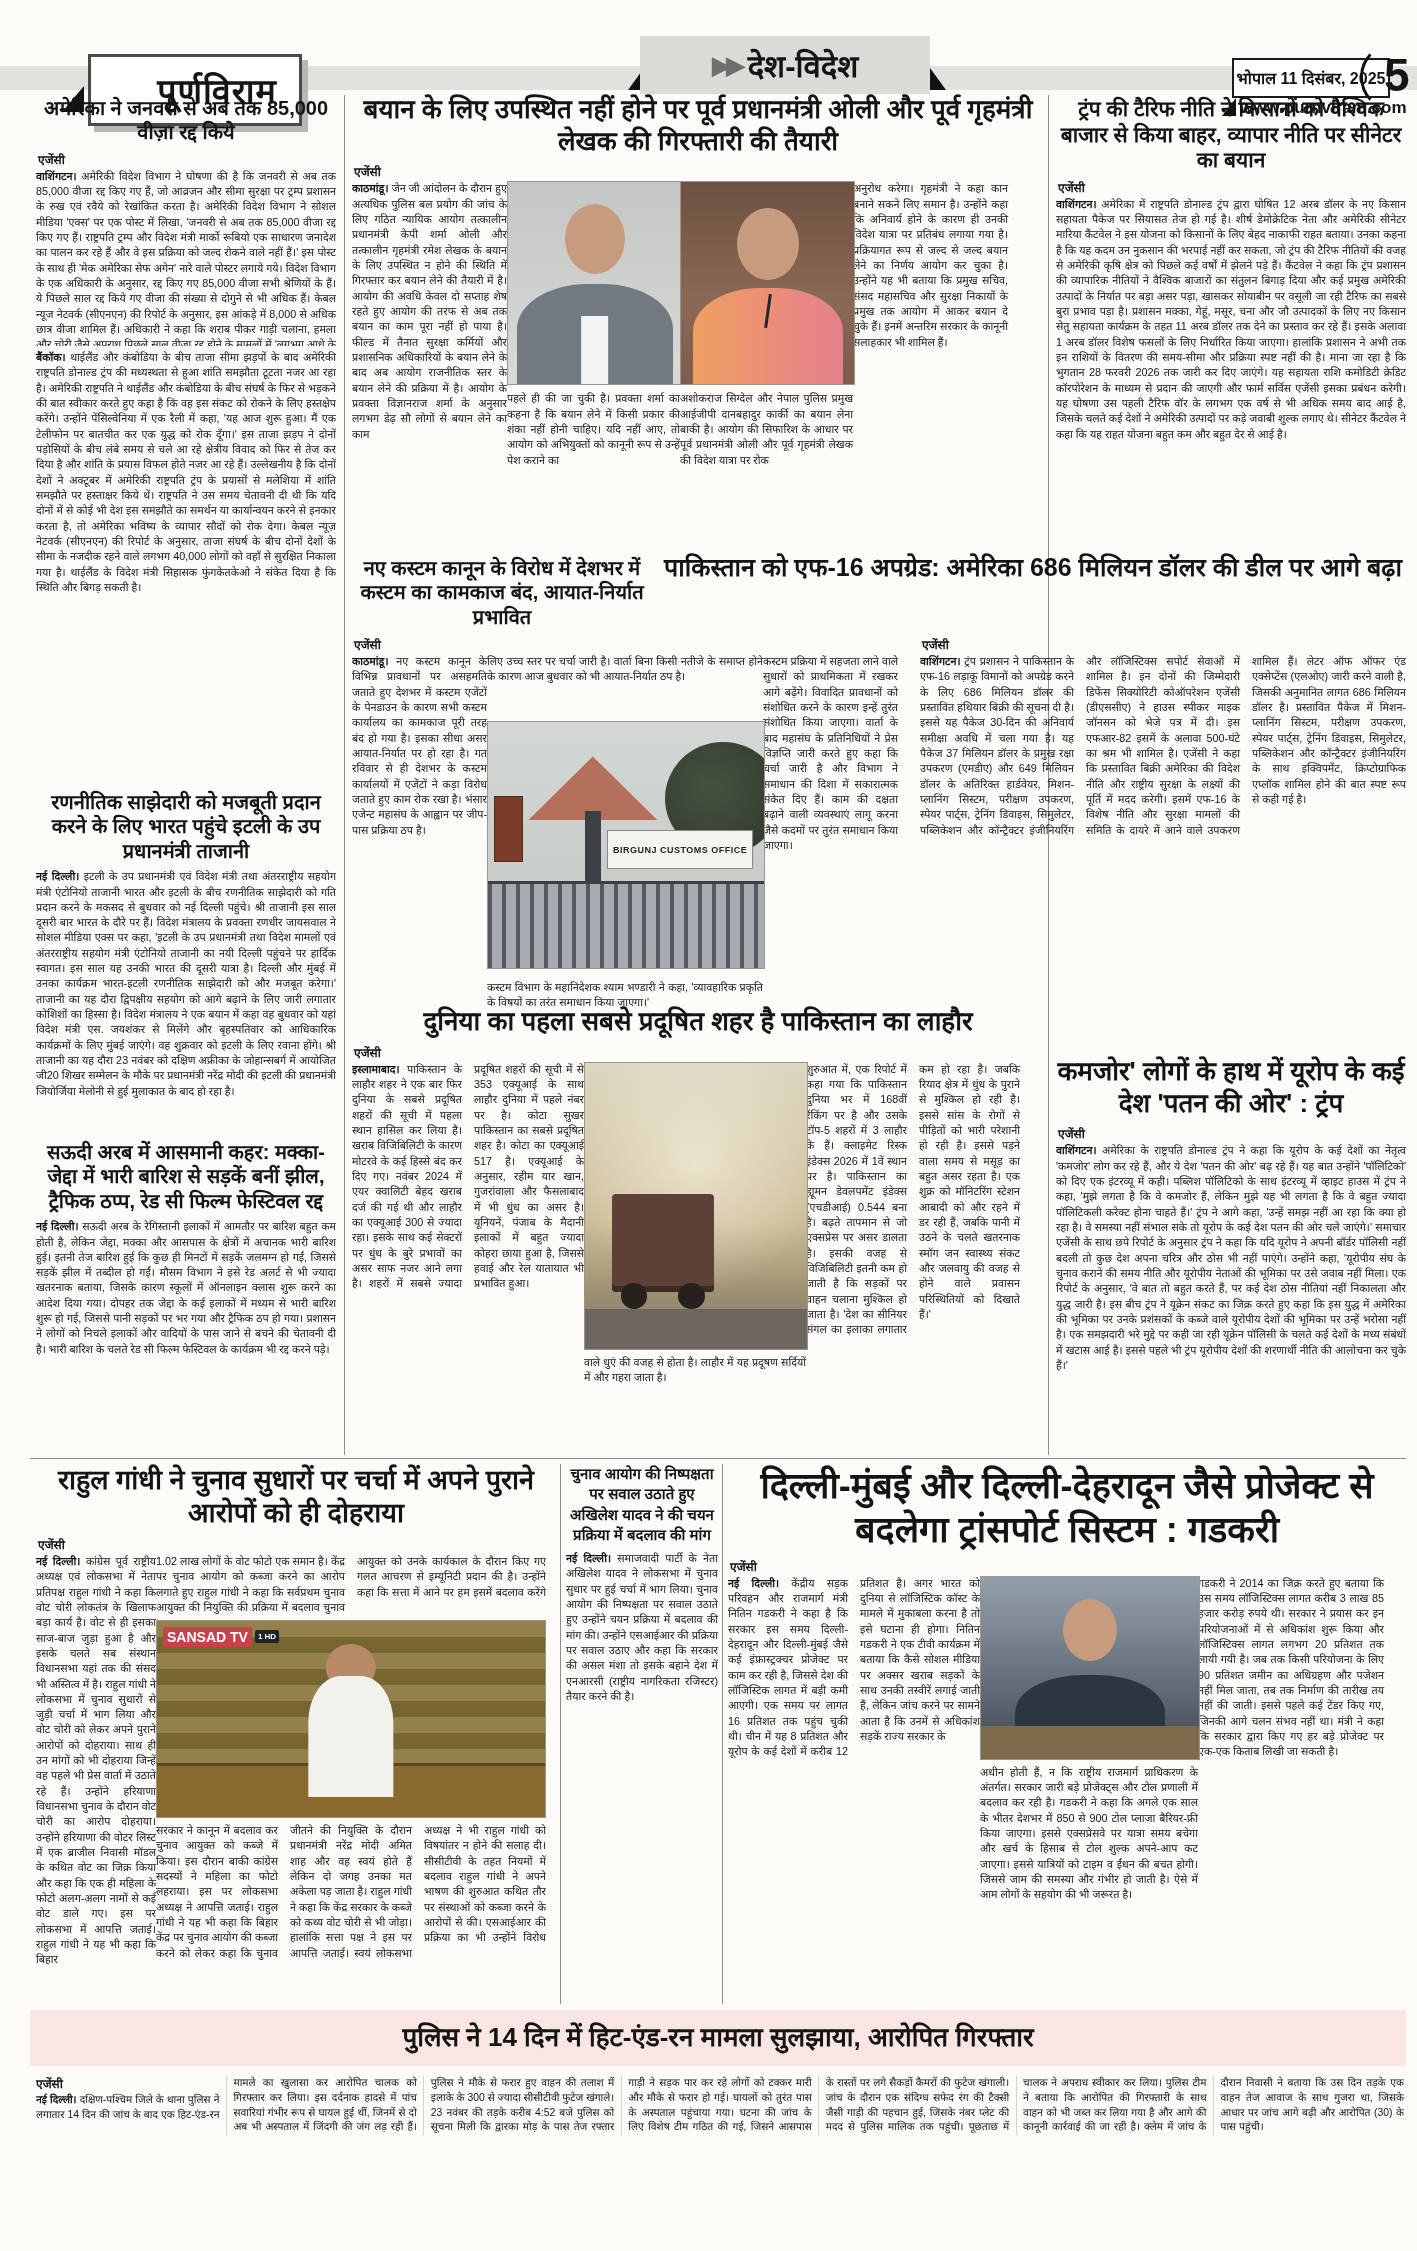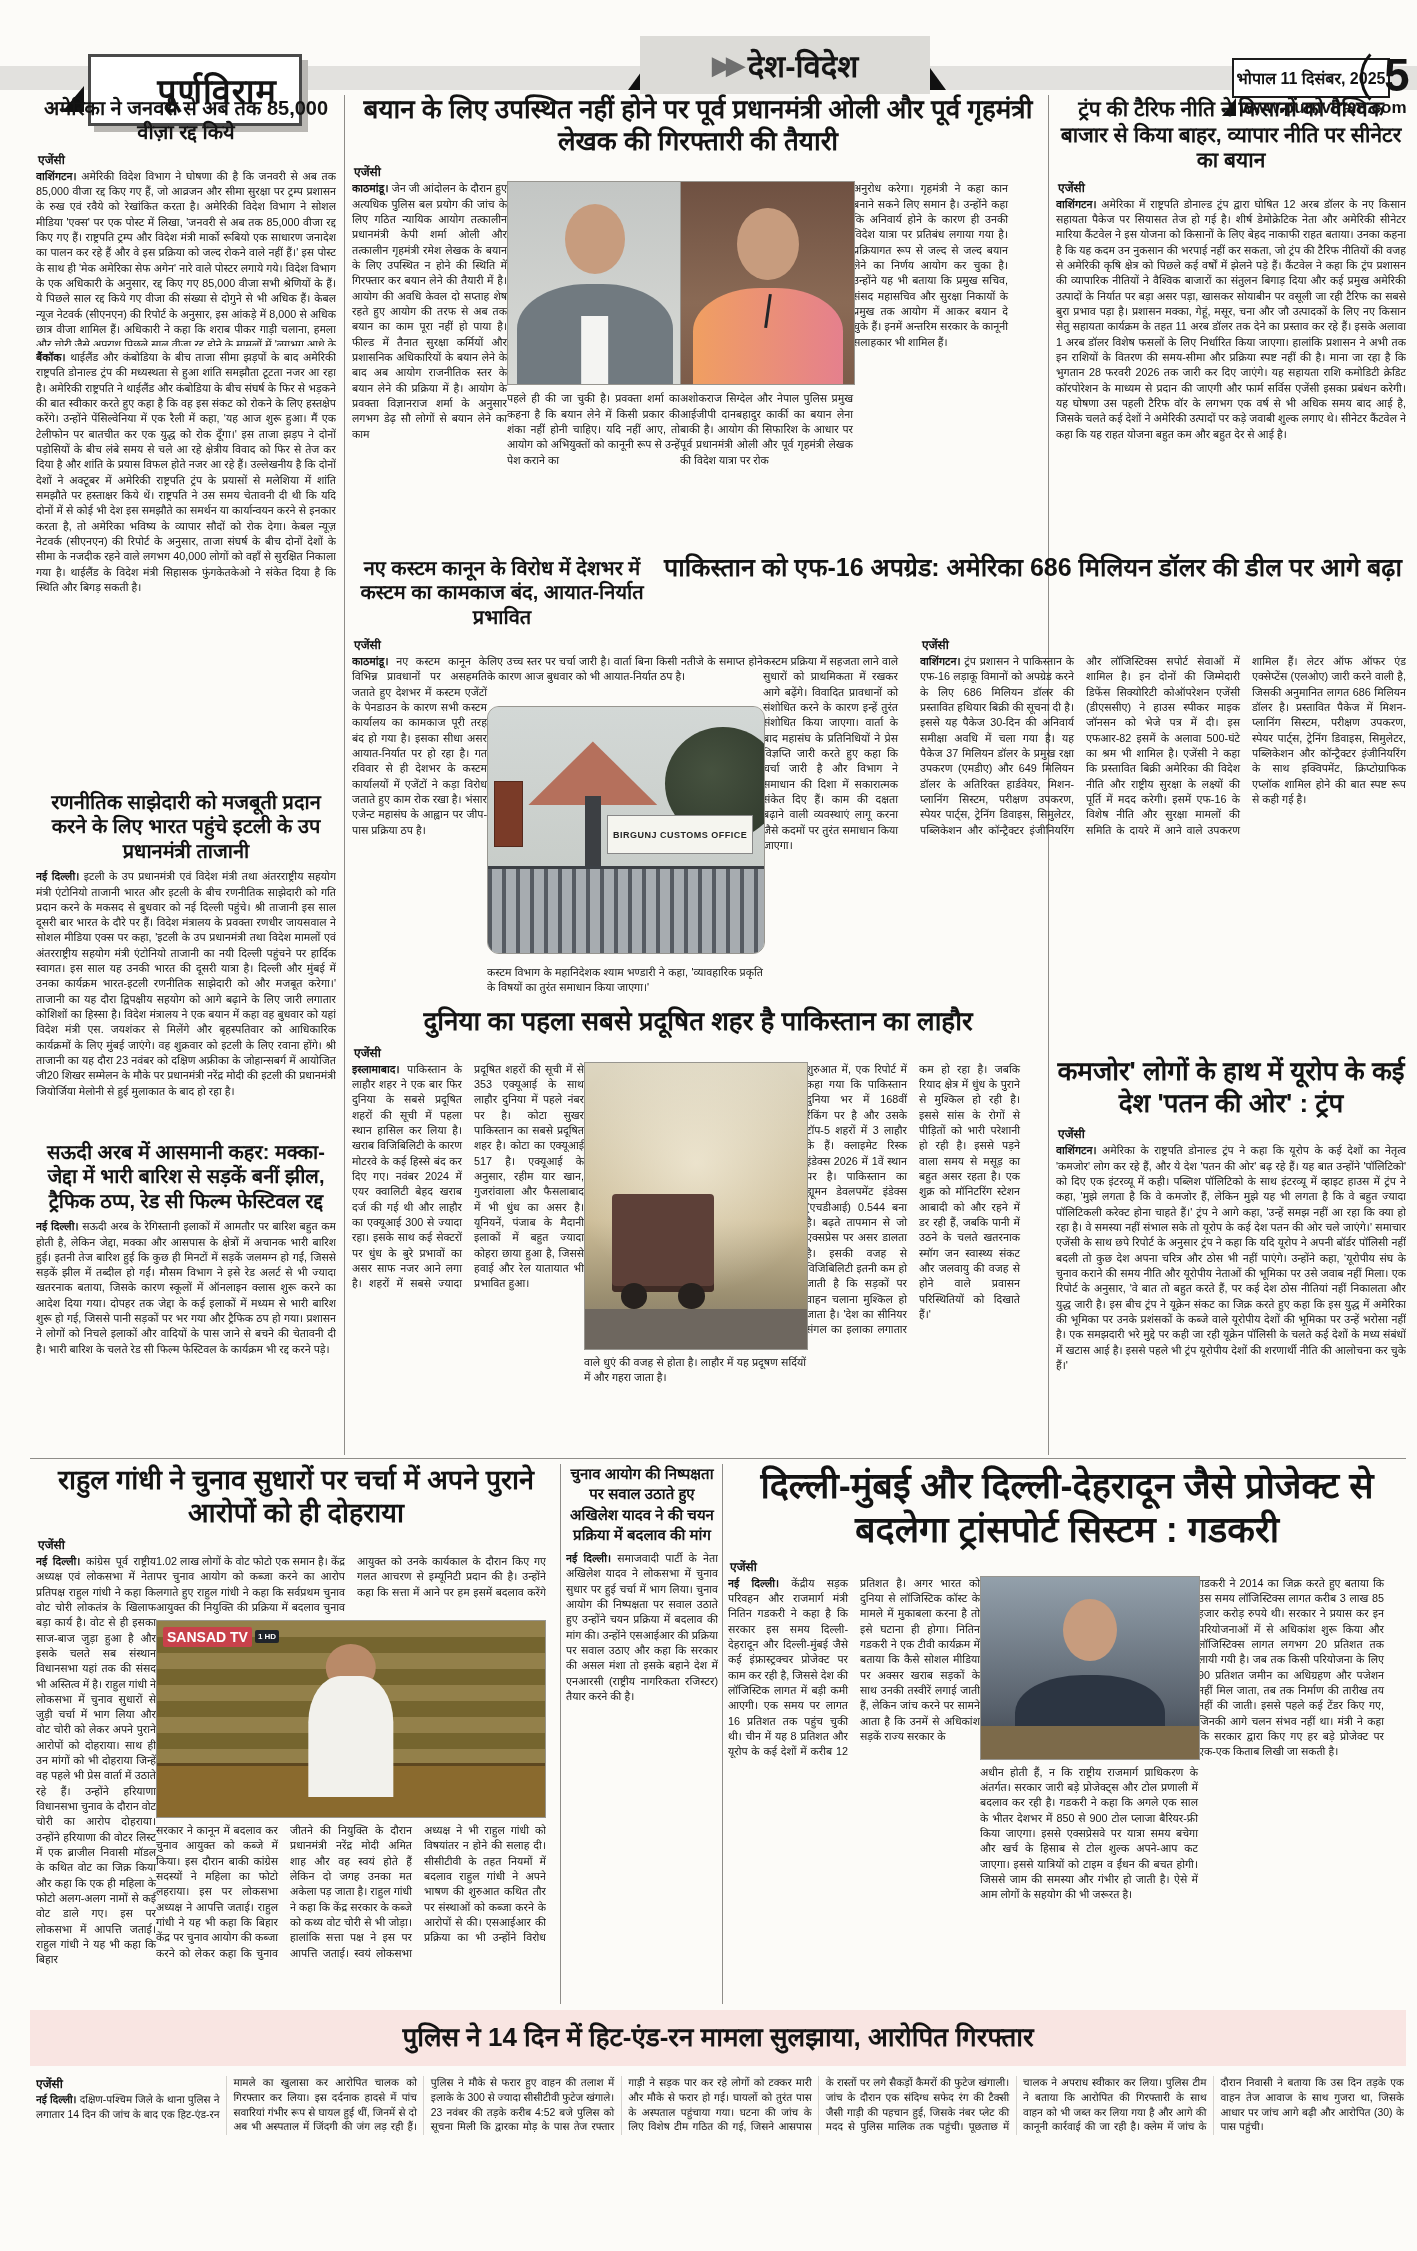--- a/index.html
+++ b/index.html
@@ -178,21 +178,21 @@
   </div>
   <div class="art" style="left:352px;top:634px;width:560px;height:372px;">
     <div class="by">एजेंसी</div>
     <div class="flexrow">
       <div style="width:135px;" class="bd">
         <span class="dl">काठमांडू।</span>
         <span>नए कस्टम कानून के विभिन्न प्रावधानों पर असहमति जताते हुए देशभर में कस्टम एजेंटों के पेनडाउन के कारण सभी कस्टम कार्यालय का कामकाज पूरी तरह बंद हो गया है। इसका सीधा असर आयात-निर्यात पर हो रहा है। गत रविवार से ही देशभर के कस्टम कार्यालयों में एजेंटों ने कड़ा विरोध जताते हुए काम रोक रखा है। भंसार एजेन्ट महासंघ के आह्वान पर जीप-पास प्रक्रिया ठप है।</span>
       </div>
       <div style="width:276px;">
         <div class="bd" style="height:52px;overflow:hidden;">लिए उच्च स्तर पर चर्चा जारी है। वार्ता बिना किसी नतीजे के समाप्त होने के कारण आज बुधवार को भी आयात-निर्यात ठप है।</div>
-        <div class="photo ph-customs" style="width:276px;height:246px;margin-top:0;border-radius:12px;">
+        <div class="photo ph-customs" style="width:276px;height:246px;margin-top:15px;">
           <div class="sky"></div>
           <div class="tree"></div>
           <div class="roof"></div>
           <div class="pillar"></div>
           <div class="signleft"></div>
           <div class="sign">BIRGUNJ CUSTOMS OFFICE</div>
           <div class="gate"></div>
         </div>
         <div class="bd" style="margin-top:11px;">कस्टम विभाग के महानिदेशक श्याम भण्डारी ने कहा, 'व्यावहारिक प्रकृति के विषयों का तुरंत समाधान किया जाएगा।'</div>
       </div>

